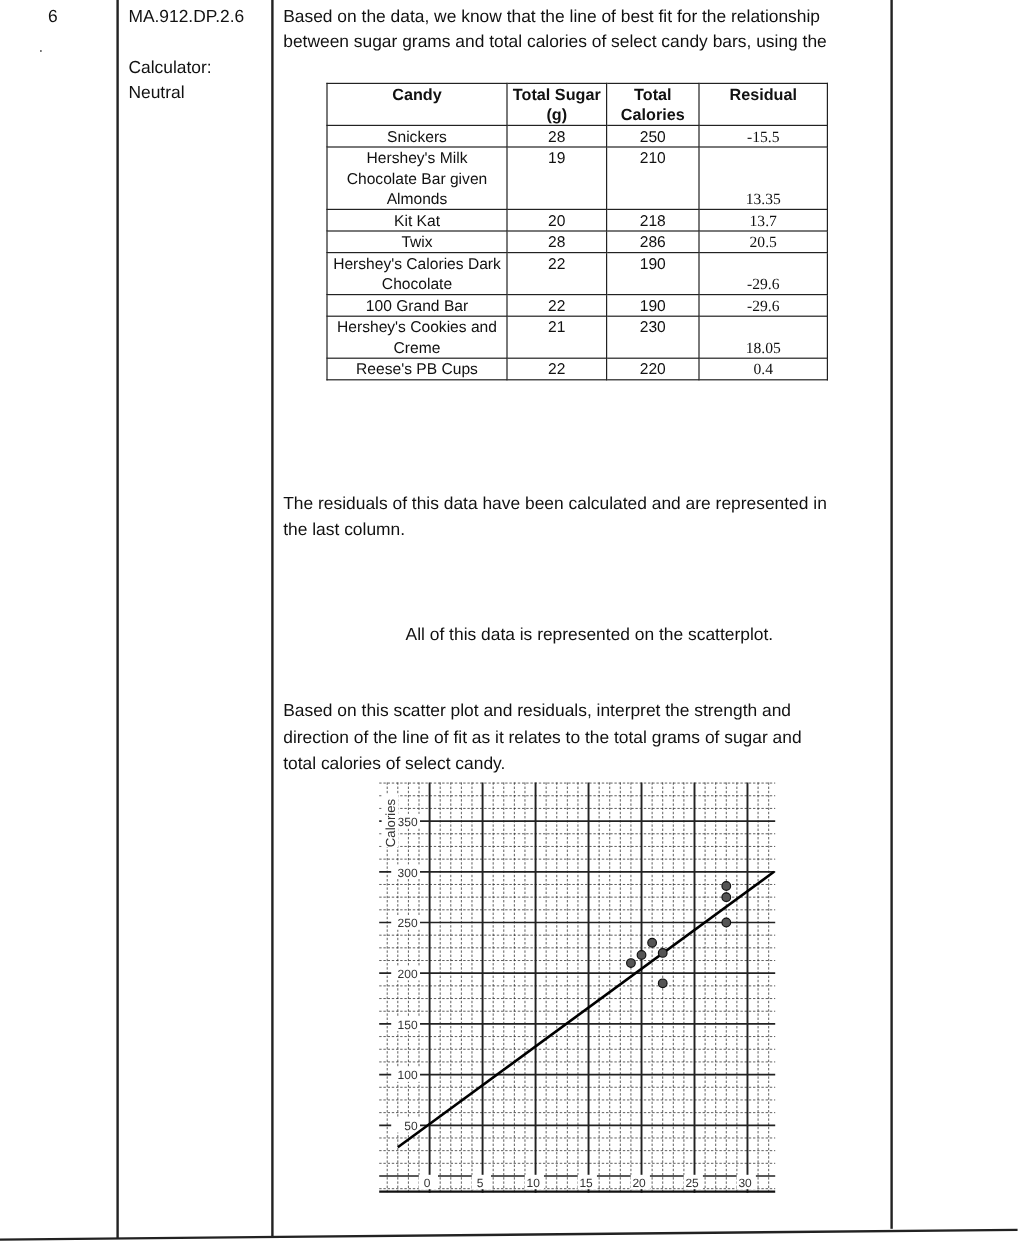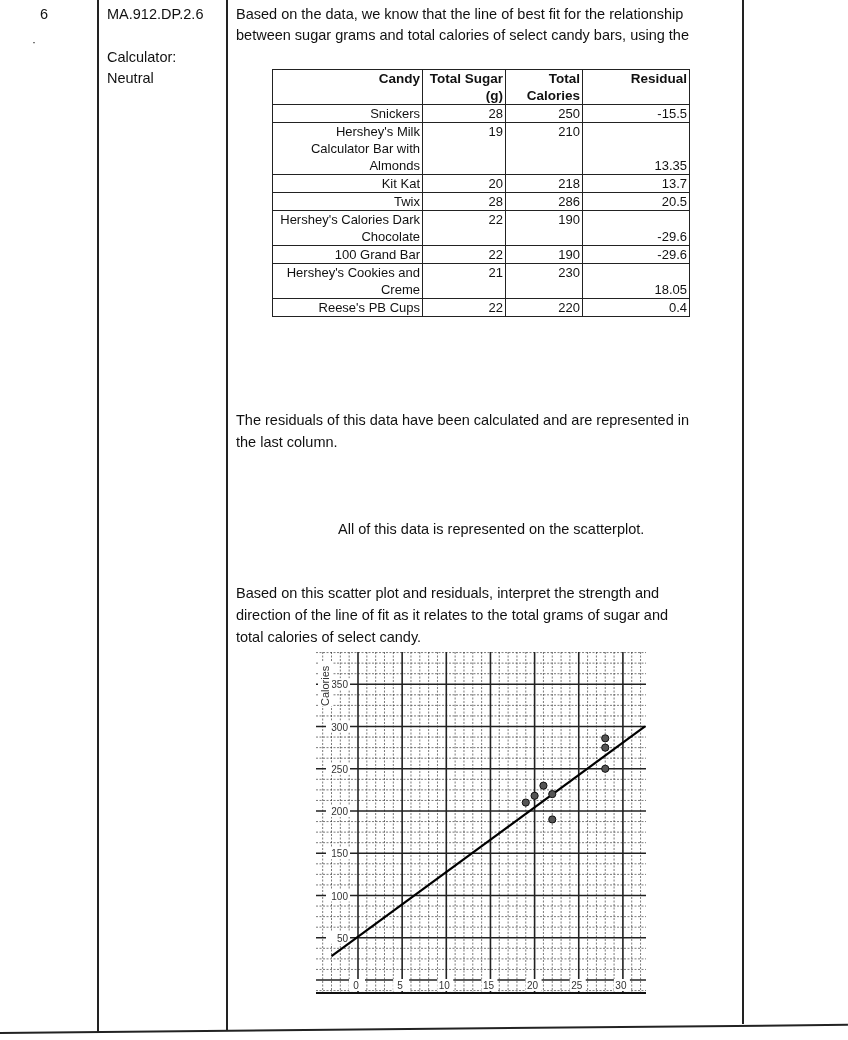--- a/index.html
+++ b/index.html
@@ -9,23 +9,23 @@
   .hline { position:absolute; height:1.5px; background:#222; }
   .txt { position:absolute; font-size:14.5px; line-height:21px; white-space:nowrap; }
   .item-num { left:40px; top:4px; font-size:14.5px; }
   .dot-mark { left:32px; top:32px; font-size:12px; }
   .std { left:107px; top:4px; }
   .calc1 { left:107px; top:47px; }
   .calc2 { left:107px; top:68px; }
   .para { left:236px; width:505px; white-space:normal; }
   .eq { font-family:"Liberation Serif", serif; font-style:italic; font-size:16px; }
   table.candy { position:absolute; left:272px; top:69px; border-collapse:collapse; font-size:13px; line-height:17px; }
-  table.candy td, table.candy th { border:1.2px solid #222; padding:0 2px; vertical-align:top; text-align:right; font-weight:normal; }
+  table.candy td, table.candy th { border:1.2px solid #222; padding:0 2px; vertical-align:top; text-align:center; font-weight:normal; }
   table.candy th { font-weight:bold; font-size:13.5px; }
-  table.candy td.res { vertical-align:bottom; }
+  table.candy td.res { vertical-align:bottom;font-family:Liberation Serif, serif; }
   .c1 { width:145px; } .c2 { width:78px;margin-top:44px; } .c3 { width:72px; } .c4 { width:102px; }
   svg.plot { position:absolute; left:310px; top:648px; }
 </style>
 </head>
 <body>
 
 <div class="frame">
 
   <div class="vline" style="left:97px;height:1032px;"></div>
   <div class="vline" style="left:226px;height:1030px;"></div>
@@ -49,21 +49,21 @@
       <th class="c3">Total Calories</th>
       <th class="c4">Residual</th>
     </tr>
     <tr>
       <td>Snickers</td>
       <td>28</td>
       <td>250</td>
       <td class="res">-15.5</td>
     </tr>
     <tr>
-      <td style="white-space:normal;width:145px;">Hershey's Milk Calculator Bar with Almonds</td>
+      <td style="white-space:normal;width:145px;">Hershey's Milk Chocolate Bar given Almonds</td>
       <td>19</td>
       <td>210</td>
       <td class="res">13.35</td>
     </tr>
     <tr>
       <td>Kit Kat</td>
       <td>20</td>
       <td>218</td>
       <td class="res">13.7</td>
     </tr>

